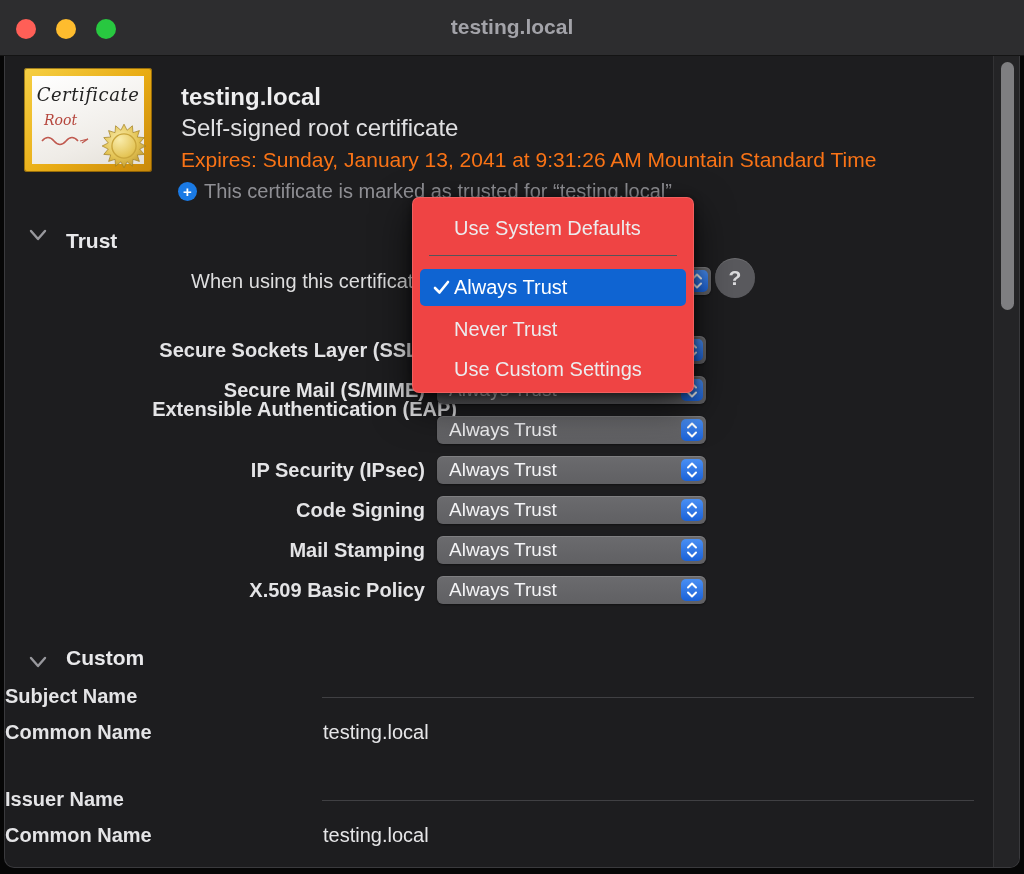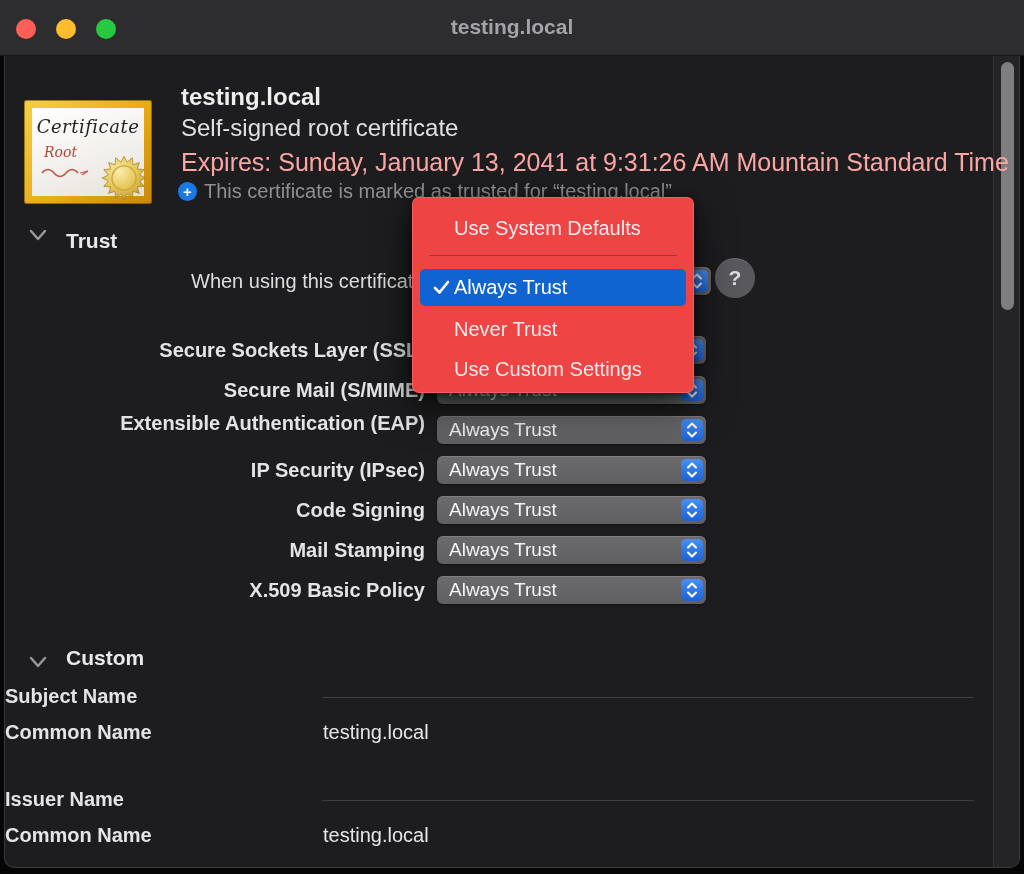--- a/index.html
+++ b/index.html
@@ -37,21 +37,21 @@
     position:absolute; top:0; bottom:0; left:988px; width:27px;
     background:#242426; border-left:1px solid #323234;
   }
   .scroll-thumb {
     position:absolute; left:996px; top:6px; width:13px; height:248px;
     background:#7e7e81; border-radius:7px;
   }
 
   
   .cert-icon {
-    position:absolute; left:19px; top:44px; width:128px; height:104px;
+    position:absolute; left:19px; top:12px; width:128px; height:104px;
     background:linear-gradient(135deg,#f6d044 0%,#e8ab14 55%,#c8880a 100%);
     border-radius:3px; padding:8px;
     box-shadow:inset 0 0 0 1px rgba(90,60,0,.55);
   }
   .cert-paper {
     position:relative; width:100%; height:100%;
     background:linear-gradient(160deg,#ffffff 0%,#efece7 70%,#e4e0d8 100%);
   }
   .cert-word {
     position:absolute; top:8px; left:0; right:0; text-align:center;
@@ -61,21 +61,21 @@
   .cert-root {
     position:absolute; top:36px; left:12px;
     font-family:"DejaVu Serif","Liberation Serif",serif; font-style:italic;
     font-size:14px; color:#b5453c;
   }
   .cert-squiggle { position:absolute; top:58px; left:8px; }
   .cert-seal { position:absolute; right:-3px; bottom:-5px; }
 
   .hdr-title   { position:absolute; left:176px; top:27px;  font-size:24px; font-weight:bold; color:#eeeeef; }
   .hdr-sub     { position:absolute; left:176px; top:58px;  font-size:24px; color:#e0e0e2; }
-  .hdr-expires { position:absolute; left:176px; top:92px;  font-size:25px; color:#fca5a5; }
+  .hdr-expires { position:absolute; left:176px; top:92px;  font-size:21px; color:#f97316; }
   .hdr-note    { position:absolute; left:173px; top:124px; font-size:20px; color:#8f8f94; display:flex; align-items:center; gap:7px; z-index:1; }
   .plus-badge {
     width:19px; height:19px; border-radius:50%; background:#1a7ae5;
     color:#fff; font-size:15px; font-weight:bold; line-height:19px; text-align:center; flex:0 0 auto;
   }
 
   
   .sec-chevron { position:absolute; width:22px; height:18px; cursor:pointer; }
   .sec-label   { position:absolute; font-size:21px; font-weight:bold; color:#e9e9eb; }
   .chev-trust   { left:22px; top:170px; }
@@ -216,21 +216,21 @@
     <div class="popup" style="top:320px;">
       <span class="popup-text">Always Trust</span>
       <span class="popup-step">
           <svg width="12" height="20" viewBox="0 0 12 20">
             <polyline points="2,7.5 6,3.5 10,7.5" fill="none" stroke="#fff" stroke-width="2" stroke-linecap="round" stroke-linejoin="round"></polyline>
             <polyline points="2,12.5 6,16.5 10,12.5" fill="none" stroke="#fff" stroke-width="2" stroke-linecap="round" stroke-linejoin="round"></polyline>
           </svg>
         </span>
     </div>
 
-    <div class="row-label" style="top:356px;">Extensible Authentication (EAP)</div>
+    <div class="row-label" style="top:342px;margin-left:32px;">Extensible Authentication (EAP)</div>
     <div class="popup" style="top:360px;">
       <span class="popup-text">Always Trust</span>
       <span class="popup-step">
           <svg width="12" height="20" viewBox="0 0 12 20">
             <polyline points="2,7.5 6,3.5 10,7.5" fill="none" stroke="#fff" stroke-width="2" stroke-linecap="round" stroke-linejoin="round"></polyline>
             <polyline points="2,12.5 6,16.5 10,12.5" fill="none" stroke="#fff" stroke-width="2" stroke-linecap="round" stroke-linejoin="round"></polyline>
           </svg>
         </span>
     </div>
 

